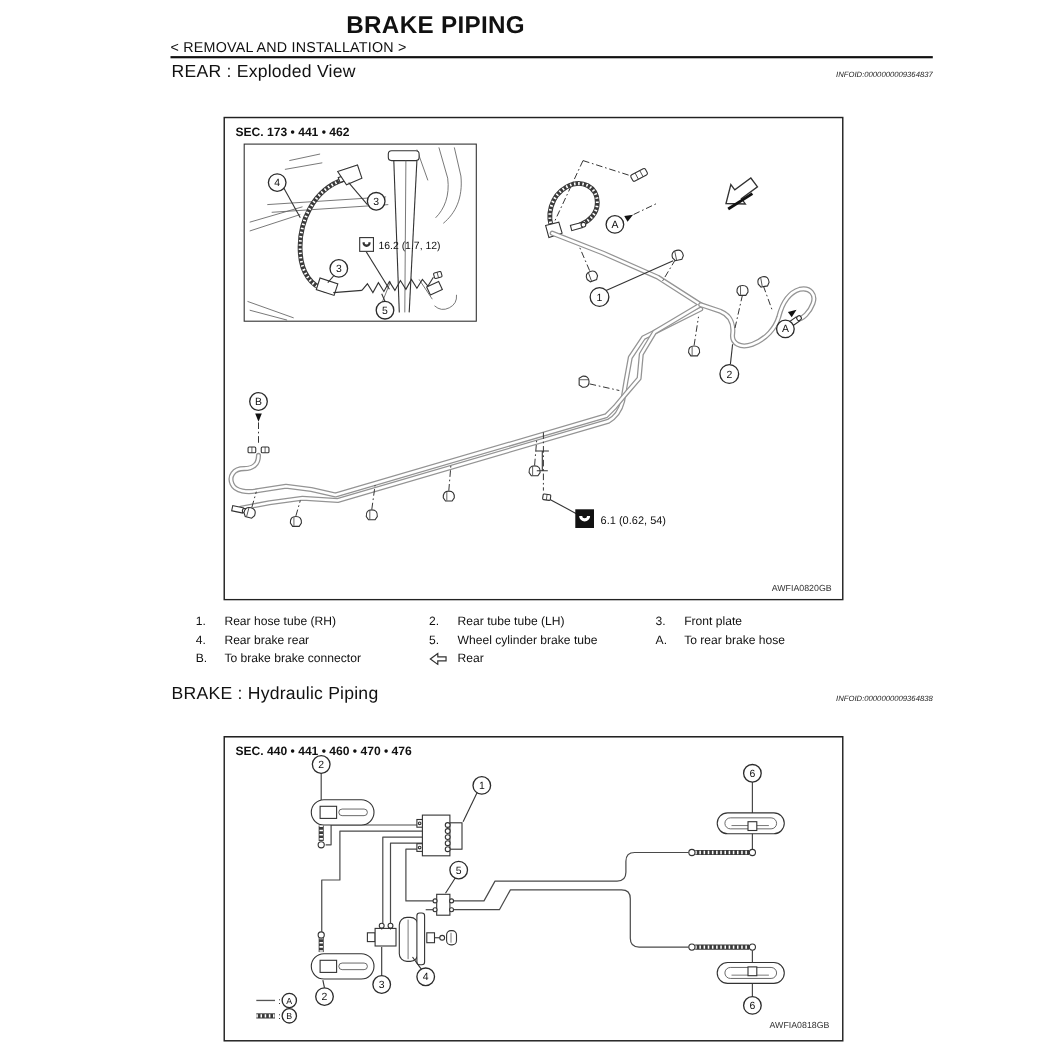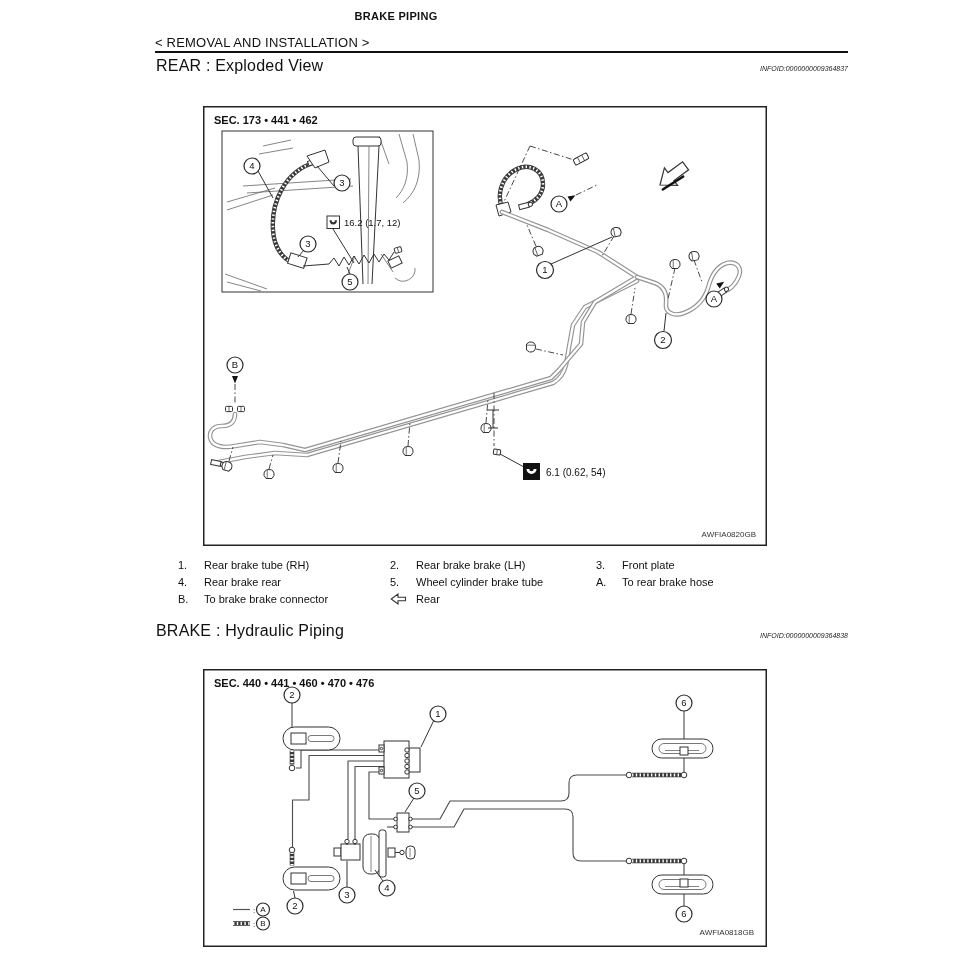--- a/index.html
+++ b/index.html
@@ -1,19 +1,19 @@
 <!DOCTYPE html>
 <html><head>
 <meta charset="utf-8">
 <style>
   html,body{margin:0;padding:0;background:#fff;}
   .page{position:relative;width:963px;height:963px;background:#fff;overflow:hidden;
         font-family:"Liberation Sans",sans-serif;color:#111;}
   .abs{position:absolute;}
-  .title{left:0;top:10px;width:792px;text-align:center;font-size:11px;font-weight:bold;letter-spacing:.3px;}
+  .title{left:0;top:10px;width:792px;text-align:center;font-size:22px;font-weight:bold;letter-spacing:.3px;}
   .breadcrumb{left:155px;top:35px;font-size:13px;font-weight:normal;letter-spacing:.2px;}
   .rule{left:155px;top:51px;width:693px;height:2.2px;background:#111;}
   .sec-head{left:156px;font-size:16px;letter-spacing:.2px;}
   .infoid{right:115px;font-size:7px;font-style:italic;color:#222;}
   .legend{left:178px;top:556px;font-size:11px;color:#111;}
   .lrow{display:flex;height:17px;align-items:center;}
   .litem{display:flex;align-items:center;}
   .w1{width:212px;} .w2{width:206px;} .w3{width:170px;}
   .lkey{display:inline-block;width:26px;flex:0 0 26px;}
   .llab{white-space:nowrap;}
@@ -247,25 +247,25 @@
         </g>
     </g>
 
     <text class="figid-t" x="553" y="431" text-anchor="end">AWFIA0820GB</text>
   </svg>
 
   <div class="abs legend">
     <div class="lrow">
       <div class="litem w1">
           <span class="lkey">1.</span>
-          <span class="llab">Rear brake tube (RH)</span>
+          <span class="llab">Rear hose tube (RH)</span>
         </div>
       <div class="litem w2">
           <span class="lkey">2.</span>
-          <span class="llab">Rear brake brake (LH)</span>
+          <span class="llab">Rear tube tube (LH)</span>
         </div>
       <div class="litem w3">
           <span class="lkey">3.</span>
           <span class="llab">Front plate</span>
         </div>
     </div>
     <div class="lrow">
       <div class="litem w1">
           <span class="lkey">4.</span>
           <span class="llab">Rear brake rear</span>

